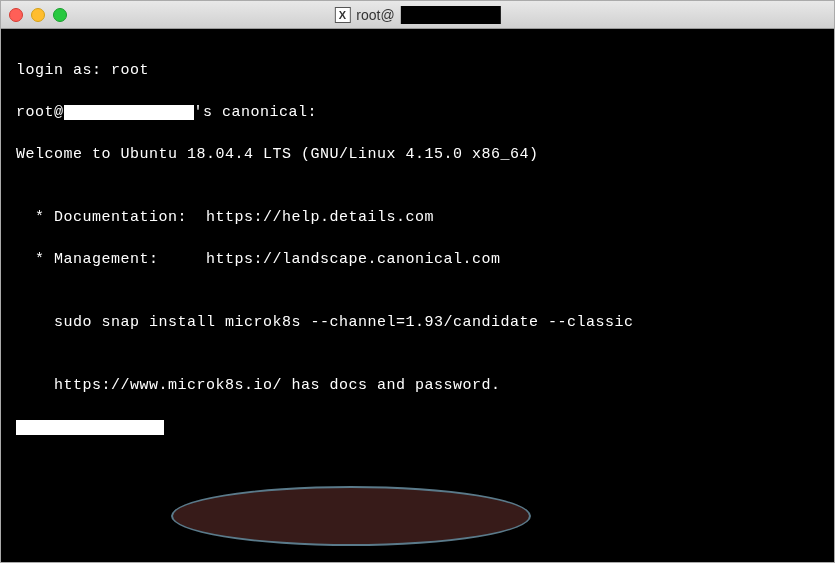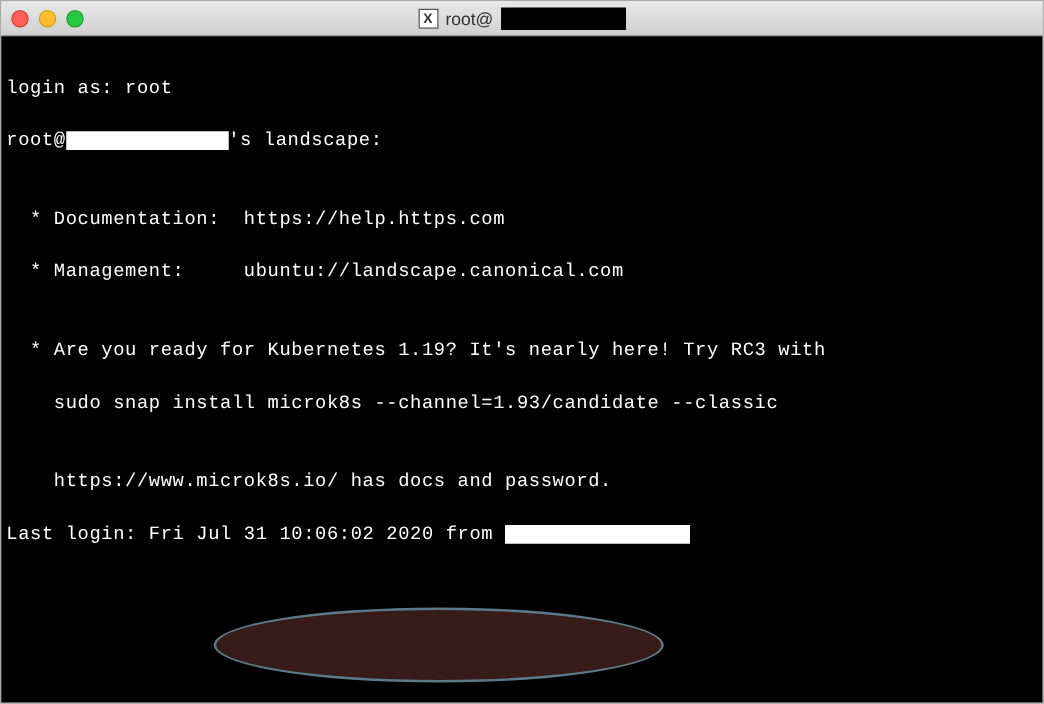--- a/index.html
+++ b/index.html
@@ -72,21 +72,21 @@
       height: 18px;
       background: #000;
       display: inline-block;
     }
     .terminal {
       background: #000;
       color: #fff;
       font-family: "Courier New", "Lucida Console", monospace;
       font-size: 15px;
       line-height: 1.4;
-      padding: 10px 4px;
+      padding: 10px 15px;
       height: calc(100% - 28px);
       white-space: pre-wrap;
       position: relative;
       letter-spacing: 0.5px;
     }
     .terminal-line {
       display: block;
     }
     .redact {
       display: inline-block;
@@ -120,30 +120,30 @@
     </div>
     <div class="title-center">
       <span class="title-icon">X</span>
       <span>root@</span>
       <span class="title-redact"></span>
     </div>
   </div>
 
   <div class="terminal">
 <span class="terminal-line">login as: root</span>
-<span class="terminal-line"><span>root@</span><span class="redact redact-host1"></span><span>'s landscape:</span></span>
+<span class="terminal-line"><span>root@</span><span class="redact redact-host1"></span><span>'s canonical:</span></span>
+<span class="terminal-line">Welcome to Ubuntu 18.04.4 LTS (GNU/Linux 4.15.0 x86_64)</span>
 <span class="terminal-line"></span>
-<span class="terminal-line">  * Documentation:  https://help.https.com</span>
-<span class="terminal-line">  * Management:     ubuntu://landscape.canonical.com</span>
+<span class="terminal-line">  * Documentation:  https://help.details.com</span>
+<span class="terminal-line">  * Management:     https://landscape.canonical.com</span>
 <span class="terminal-line"></span>
-<span class="terminal-line">  * Are you ready for Kubernetes 1.19? It's nearly here! Try RC3 with</span>
 <span class="terminal-line">    sudo snap install microk8s --channel=1.93/candidate --classic</span>
 <span class="terminal-line"></span>
 <span class="terminal-line">    https://www.microk8s.io/ has docs and password.</span>
-<span class="terminal-line"><span>Last login: Fri Jul 31 10:06:02 2020 from </span><span class="redact redact-from"></span></span>
+<span class="terminal-line"><span class="redact redact-from"></span></span>
 <span class="terminal-line"></span>
 
 <span class="terminal-line"></span>
 
 
 <span class="terminal-line"></span>
 
     <div class="highlight-ellipse"></div>
   </div>
 </div>

